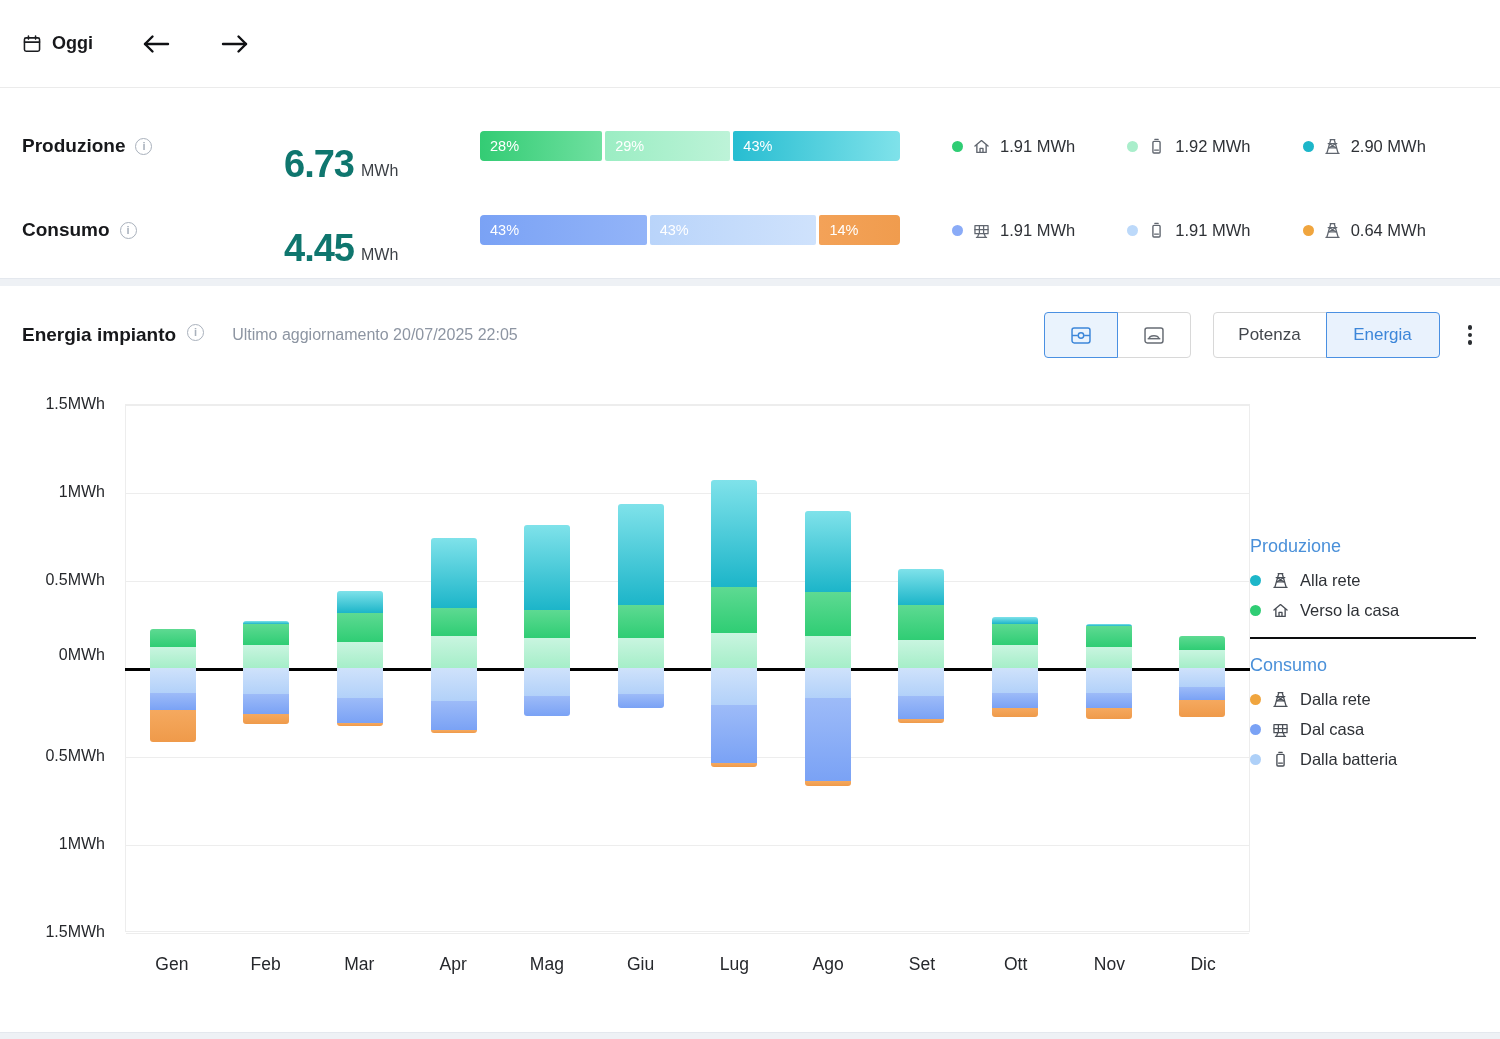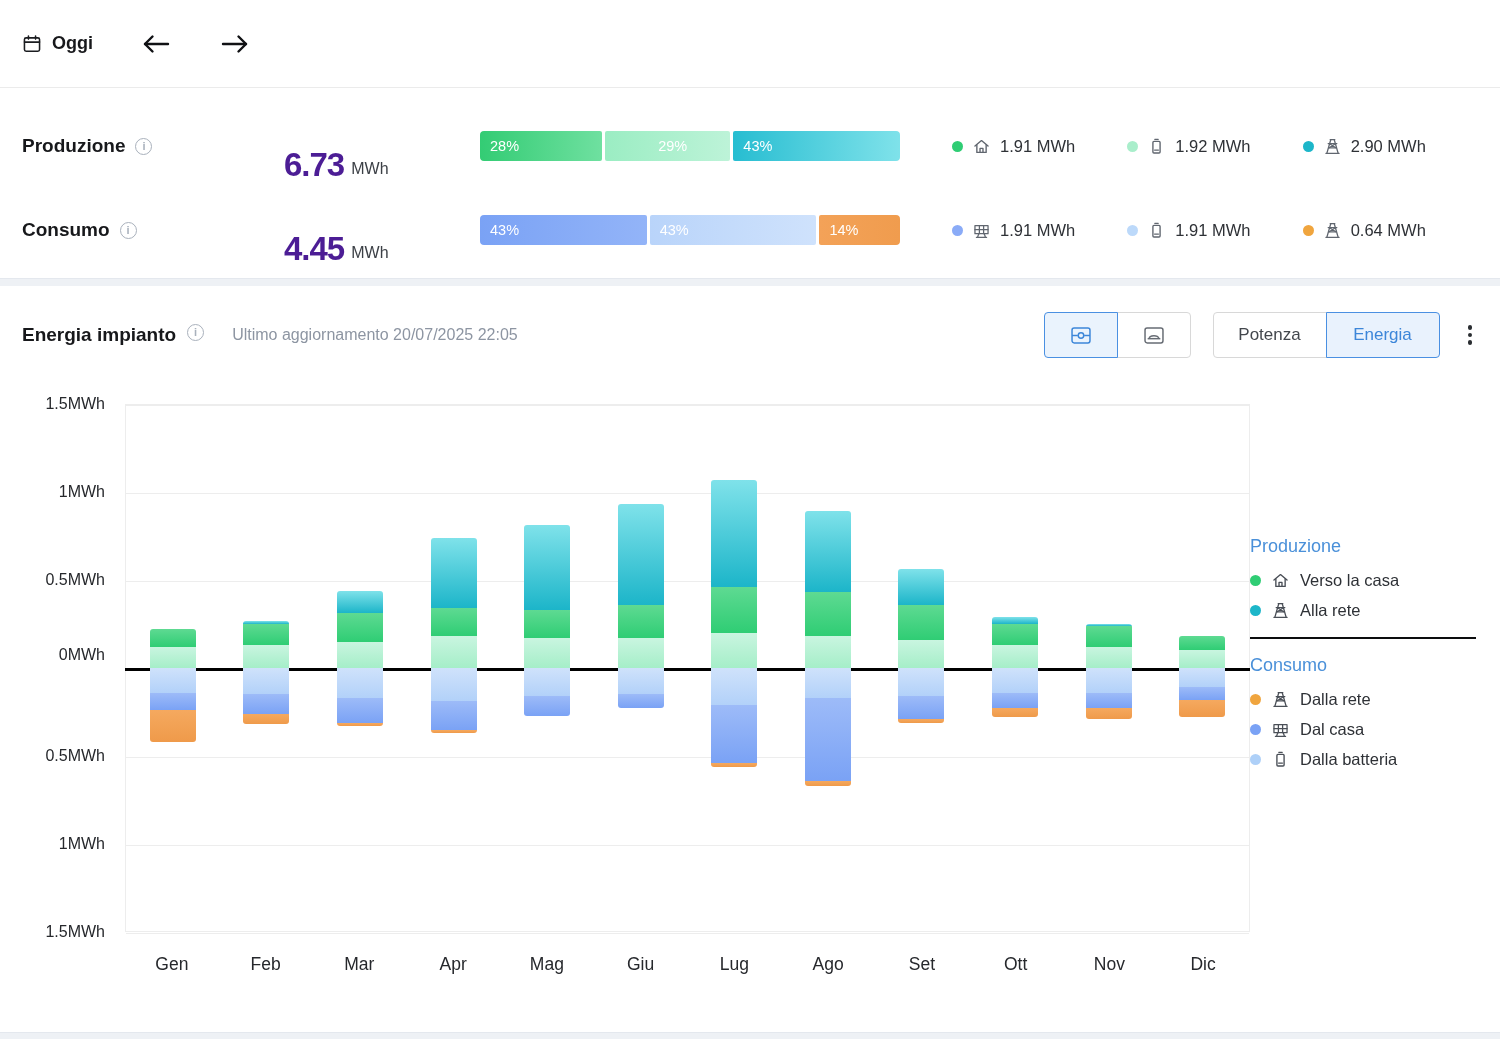--- a/index.html
+++ b/index.html
@@ -17,21 +17,21 @@
   .topbar-right{display:flex;align-items:center;gap:20px;}
   .date-range{display:flex;align-items:center;justify-content:space-between;border:1px solid #ccd6e6;border-radius:4px;height:46px;width:347px;padding:0 14px;font-size:17.5px;color:#26282c;cursor:pointer;background:#fff;}
   .dr-arrow{display:flex;align-items:center;}
 
   
   .summary{padding:16px 22px 6px;}
   .sum-row{display:grid;grid-template-columns:262px 196px 424px 1fr;align-items:center;height:84px;}
   .sum-label{display:flex;align-items:center;gap:10px;font-size:19px;font-weight:700;color:#17181b;}
   .info-ic{width:17px;height:17px;border:1px solid #a9b1bc;border-radius:50%;color:#a9b1bc;font-size:11px;display:inline-flex;align-items:center;justify-content:center;cursor:pointer;flex:none;line-height:1;}
   .big-val{display:flex;align-items:flex-end;gap:7px;}
-  .big-num{font-size:33px;font-weight:700;color:#4c1d95;line-height:1;letter-spacing:-1px;margin-top:36px;}
+  .big-num{font-size:38px;font-weight:700;color:#0f766e;line-height:1;letter-spacing:-1px;margin-top:36px;}
   .big-unit{font-size:16px;color:#3c4046;padding-bottom:3px;}
   .segbar{display:flex;gap:3px;height:30px;width:420px;border-radius:4px;overflow:hidden;}
   .segbar .seg{display:flex;align-items:center;border-radius:2px;min-width:0;}
   .segbar .seg span{color:#fff;font-size:14.5px;padding-left:10px;white-space:nowrap;}
   .sum-legend{display:grid;grid-template-columns:1fr 1fr 1fr;padding-left:48px;}
   .lg-item{display:flex;align-items:center;gap:9px;font-size:16.5px;color:#2e3136;}
   .dot{width:11px;height:11px;border-radius:50%;flex:none;background:#ccc;}
   .lg-ic{width:19px;height:19px;color:#60666f;flex:none;}
 
   .band{height:8px;background:#eef1f5;border-top:1px solid #e4e8ee;}
@@ -153,21 +153,21 @@
       <span class="info-ic">i</span>
     </div>
     <div class="big-val">
       <span class="big-num">6.73</span>
       <span class="big-unit">MWh</span>
     </div>
     <div class="segbar">
         <div class="seg" style="flex-grow: 28; background: linear-gradient(90deg, rgb(51, 204, 116), rgb(111, 224, 160));">
           <span>28%</span>
         </div>
-        <div class="seg" style="flex-grow: 29; background: linear-gradient(90deg, rgb(155, 237, 195), rgb(189, 243, 216)); justify-content: center;">
+        <div class="seg" style="flex-grow: 29; background: linear-gradient(90deg, rgb(155, 237, 195), rgb(189, 243, 216));">
           <span>29%</span>
         </div>
         <div class="seg" style="flex-grow: 43; background: linear-gradient(90deg, rgb(39, 189, 209), rgb(127, 226, 234));">
           <span>43%</span>
         </div>
       </div>
     <div class="sum-legend">
       <div class="lg-item">
         <span class="dot" style="background: rgb(47, 205, 116);"></span>
         <svg class="lg-ic" viewBox="0 0 18 18">
@@ -424,32 +424,32 @@
         <div class="xtick">Ago</div>
         <div class="xtick">Set</div>
         <div class="xtick">Ott</div>
         <div class="xtick">Nov</div>
         <div class="xtick">Dic</div>
       </div>
 
     <div class="chart-legend">
       <div class="cl-title">Produzione</div>
       <div class="cl-item">
+        <span class="dot" style="background: rgb(29, 182, 201);"></span>
+        <svg class="lg-ic" viewBox="0 0 18 18">
+            <use href="#ic-pylon"></use>
+          </svg>
+        <span>Alla rete</span>
+      </div>
+      <div class="cl-item">
         <span class="dot" style="background: rgb(47, 205, 116);"></span>
         <svg class="lg-ic" viewBox="0 0 18 18">
             <use href="#ic-house"></use>
           </svg>
         <span>Verso la casa</span>
-      </div>
-      <div class="cl-item">
-        <span class="dot" style="background: rgb(29, 182, 201);"></span>
-        <svg class="lg-ic" viewBox="0 0 18 18">
-            <use href="#ic-pylon"></use>
-          </svg>
-        <span>Alla rete</span>
       </div>
       <div class="cl-divider"></div>
       <div class="cl-title">Consumo</div>
       <div class="cl-item">
         <span class="dot" style="background: rgb(240, 165, 62);"></span>
         <svg class="lg-ic" viewBox="0 0 18 18">
             <use href="#ic-pylon"></use>
           </svg>
         <span>Dalla rete</span>
       </div>

